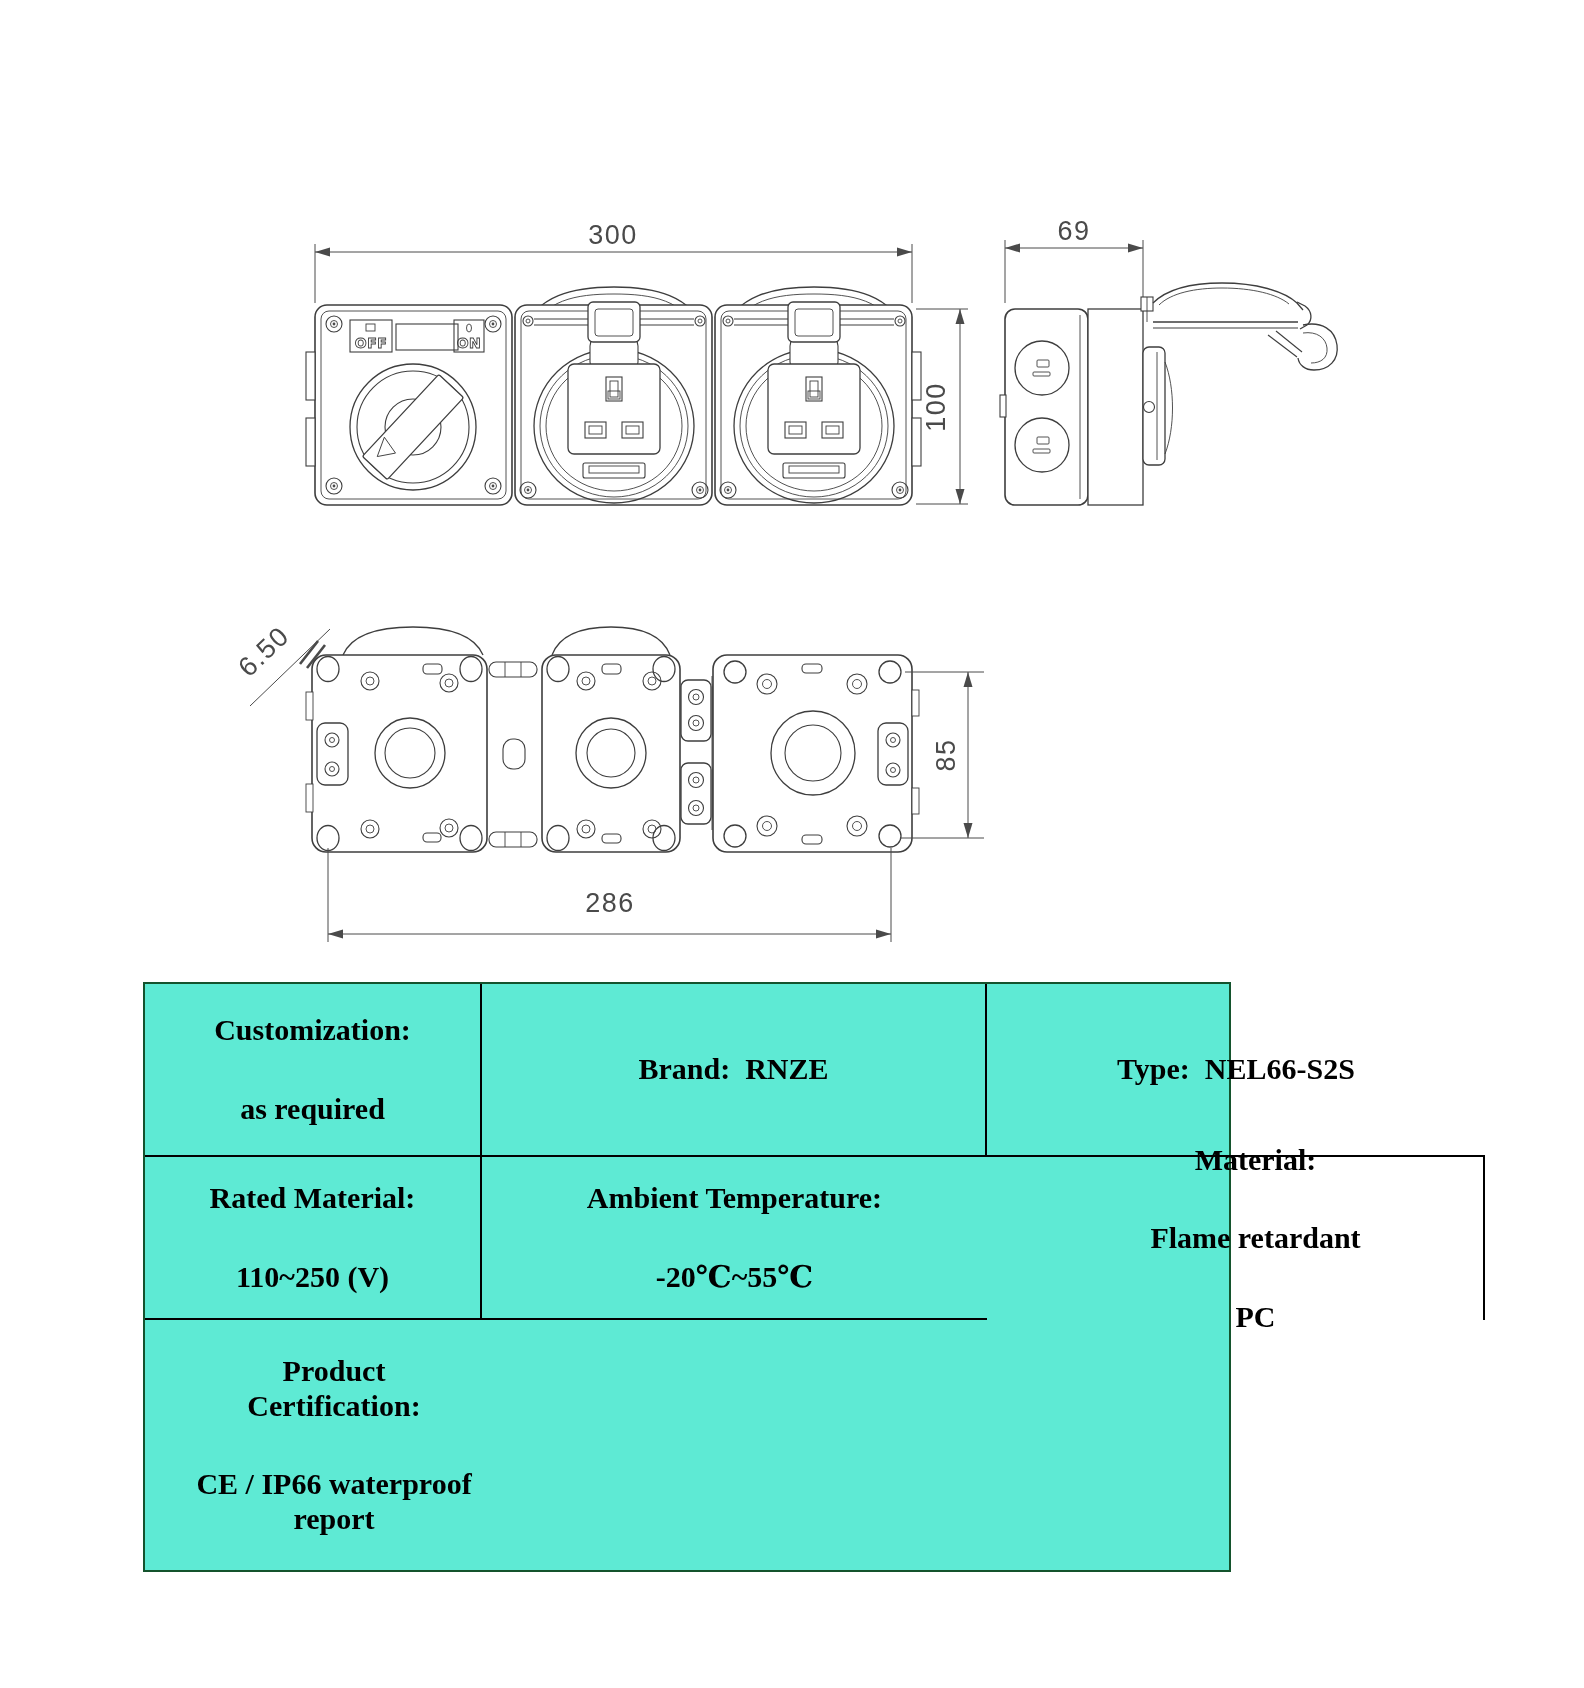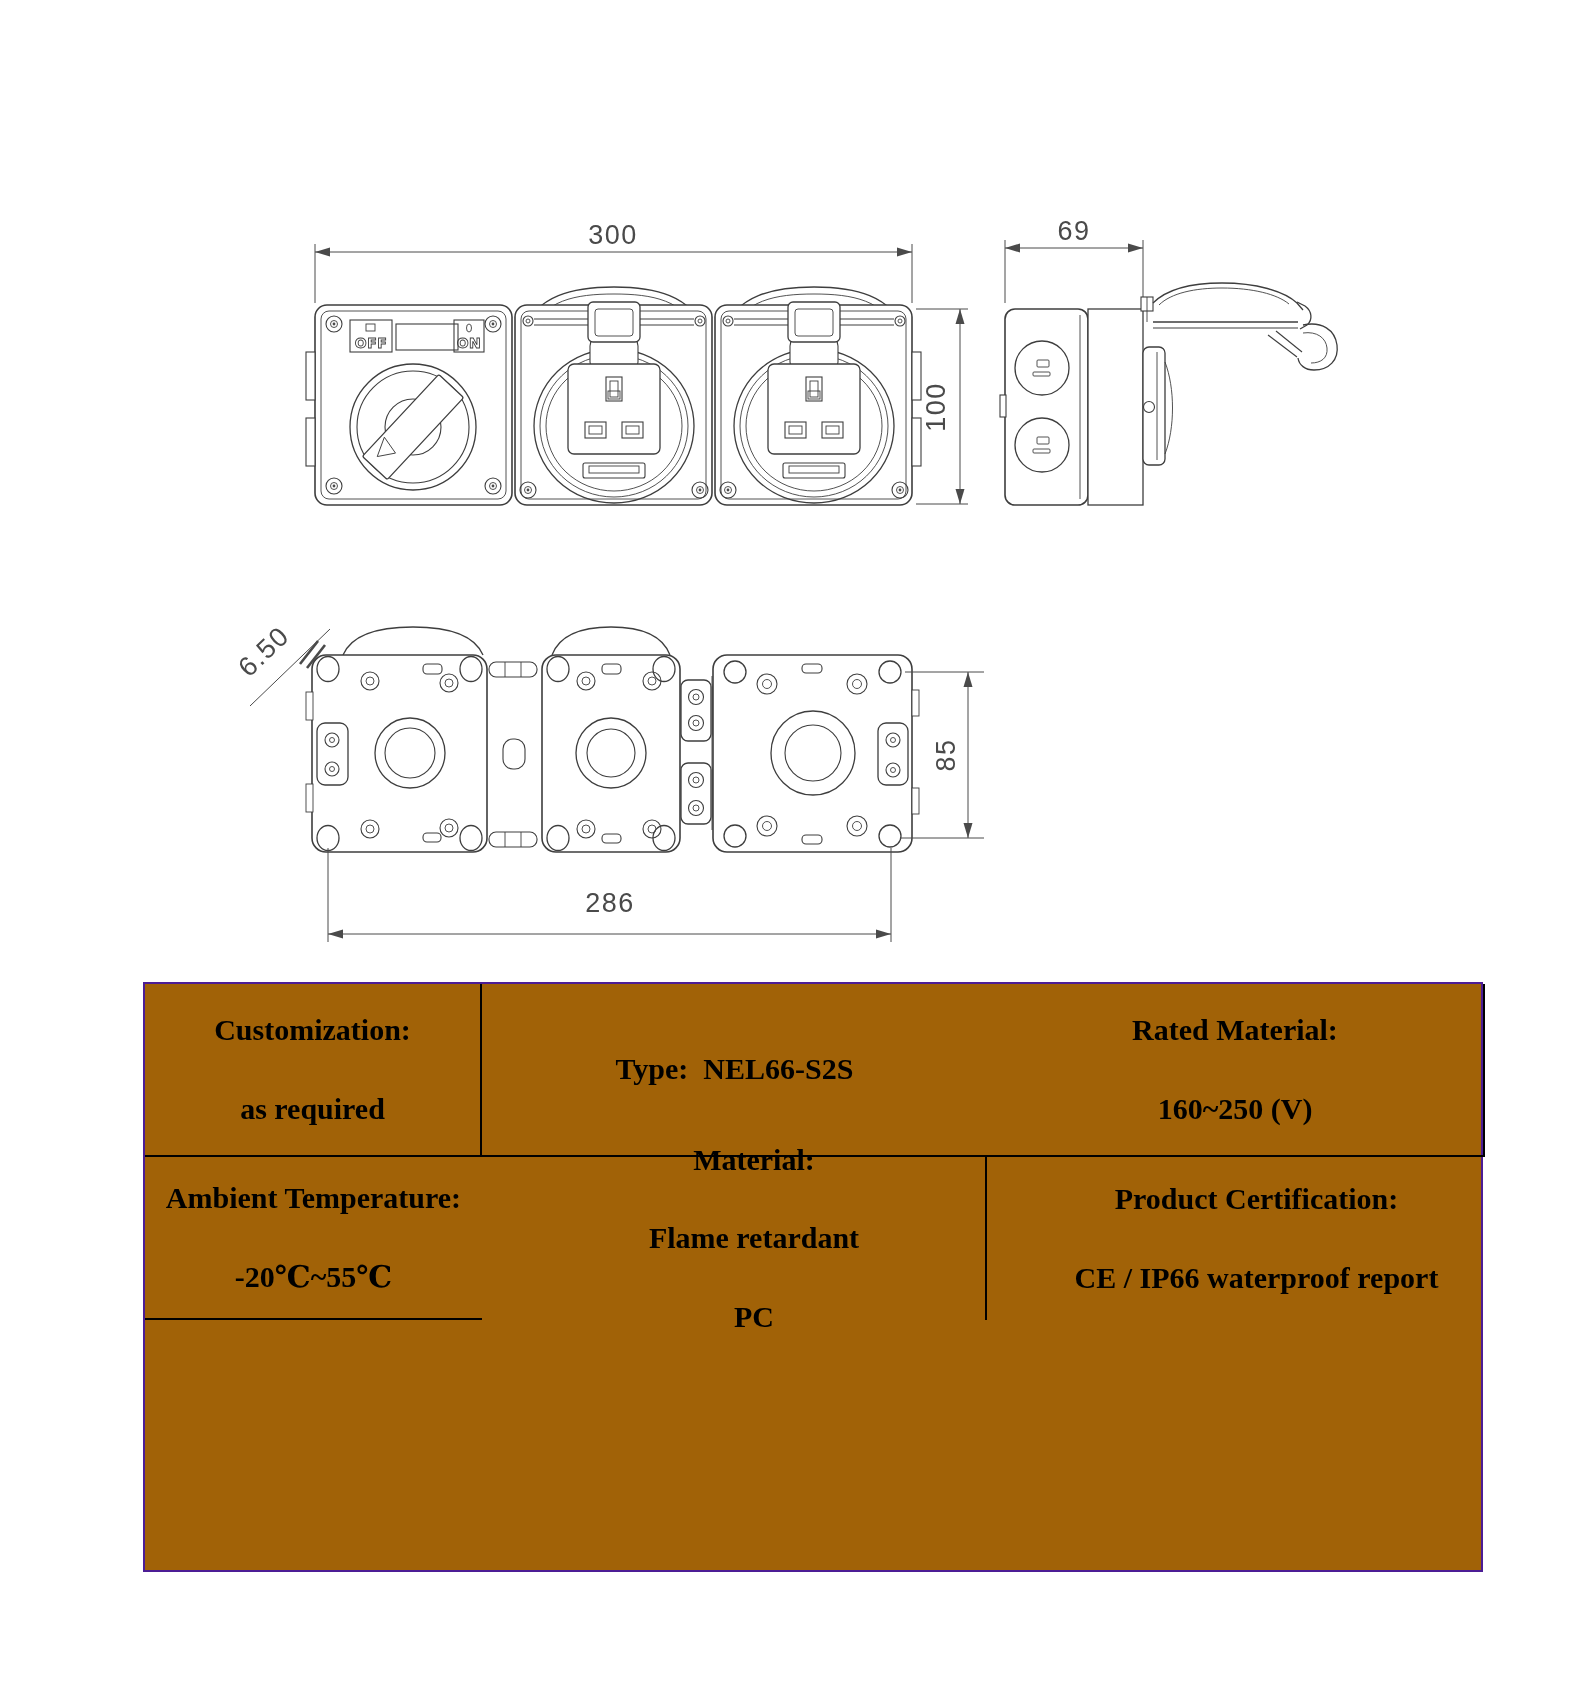--- a/index.html
+++ b/index.html
@@ -12,23 +12,23 @@
   .w13{stroke-width:1.3px;}
   .w11{stroke-width:1.1px;}
   .w09{stroke-width:0.9px;}
   .wf{fill:#ffffff;stroke:#3e3e3e;}
   .dimln{stroke:#4a4a4a;stroke-width:1px;fill:none;}
   .dimarrow{fill:#4a4a4a;stroke:none;}
   .dimtxt{font-family:"Liberation Sans","DejaVu Sans",sans-serif;font-size:27px;fill:#4a4a4a;
           letter-spacing:1.5px;text-anchor:middle;}
   .tinytxt{font-family:"DejaVu Sans","Liberation Sans",sans-serif;font-size:14px;font-weight:bold;
            fill:none;stroke:#3e3e3e;stroke-width:0.9px;letter-spacing:0.5px;text-anchor:middle;}
-  .spec-table{position:absolute;left:143px;top:982px;width:1340px;height:590px;
+  .spec-table{position:absolute;left:143px;top:982px;width:1088px;height:590px;
               display:grid;grid-template-columns:337px 505px 498px;grid-template-rows:173px 163px 250px;
-              border:2px solid #4c1d95;box-sizing:border-box;background:#a16207;}
+              border:2px solid #14532d;box-sizing:border-box;background:#5eead4;}
   .cell{border-right:2px solid #000;border-bottom:2px solid #000;box-sizing:border-box;
         display:flex;flex-direction:column;align-items:center;justify-content:center;gap:44px;
         font-size:30px;font-weight:bold;color:#000;text-align:center;line-height:1.15;padding:4px 8px;}
   .cell.last-col{border-right:none;}
   .cell.last-row{border-bottom:none;margin-left:41px;}
 </style>
 </head>
 <body>
 
 <div class="page">
@@ -315,27 +315,30 @@
     </g>
   </g>
 </svg>
 
   <div class="spec-table">
 
     <div class="cell">
       <div>Customization:</div>
       <div>as required</div>
     </div>
+    <div class="cell">
+      <div>Brand:&nbsp; RNZE</div>
+    </div>
     <div class="cell last-col">
       <div>Type:&nbsp; NEL66-S2S</div>
     </div>
 
     <div class="cell">
       <div>Rated Material:</div>
-      <div>160~250 (V)</div>
+      <div>110~250 (V)</div>
     </div>
     <div class="cell last-col">
       <div>Ambient Temperature:</div>
       <div>-20℃~55℃</div>
     </div>
 
     <div class="cell last-row">
       <div>Material:</div>
       <div>Flame retardant</div>
       <div>PC</div>

